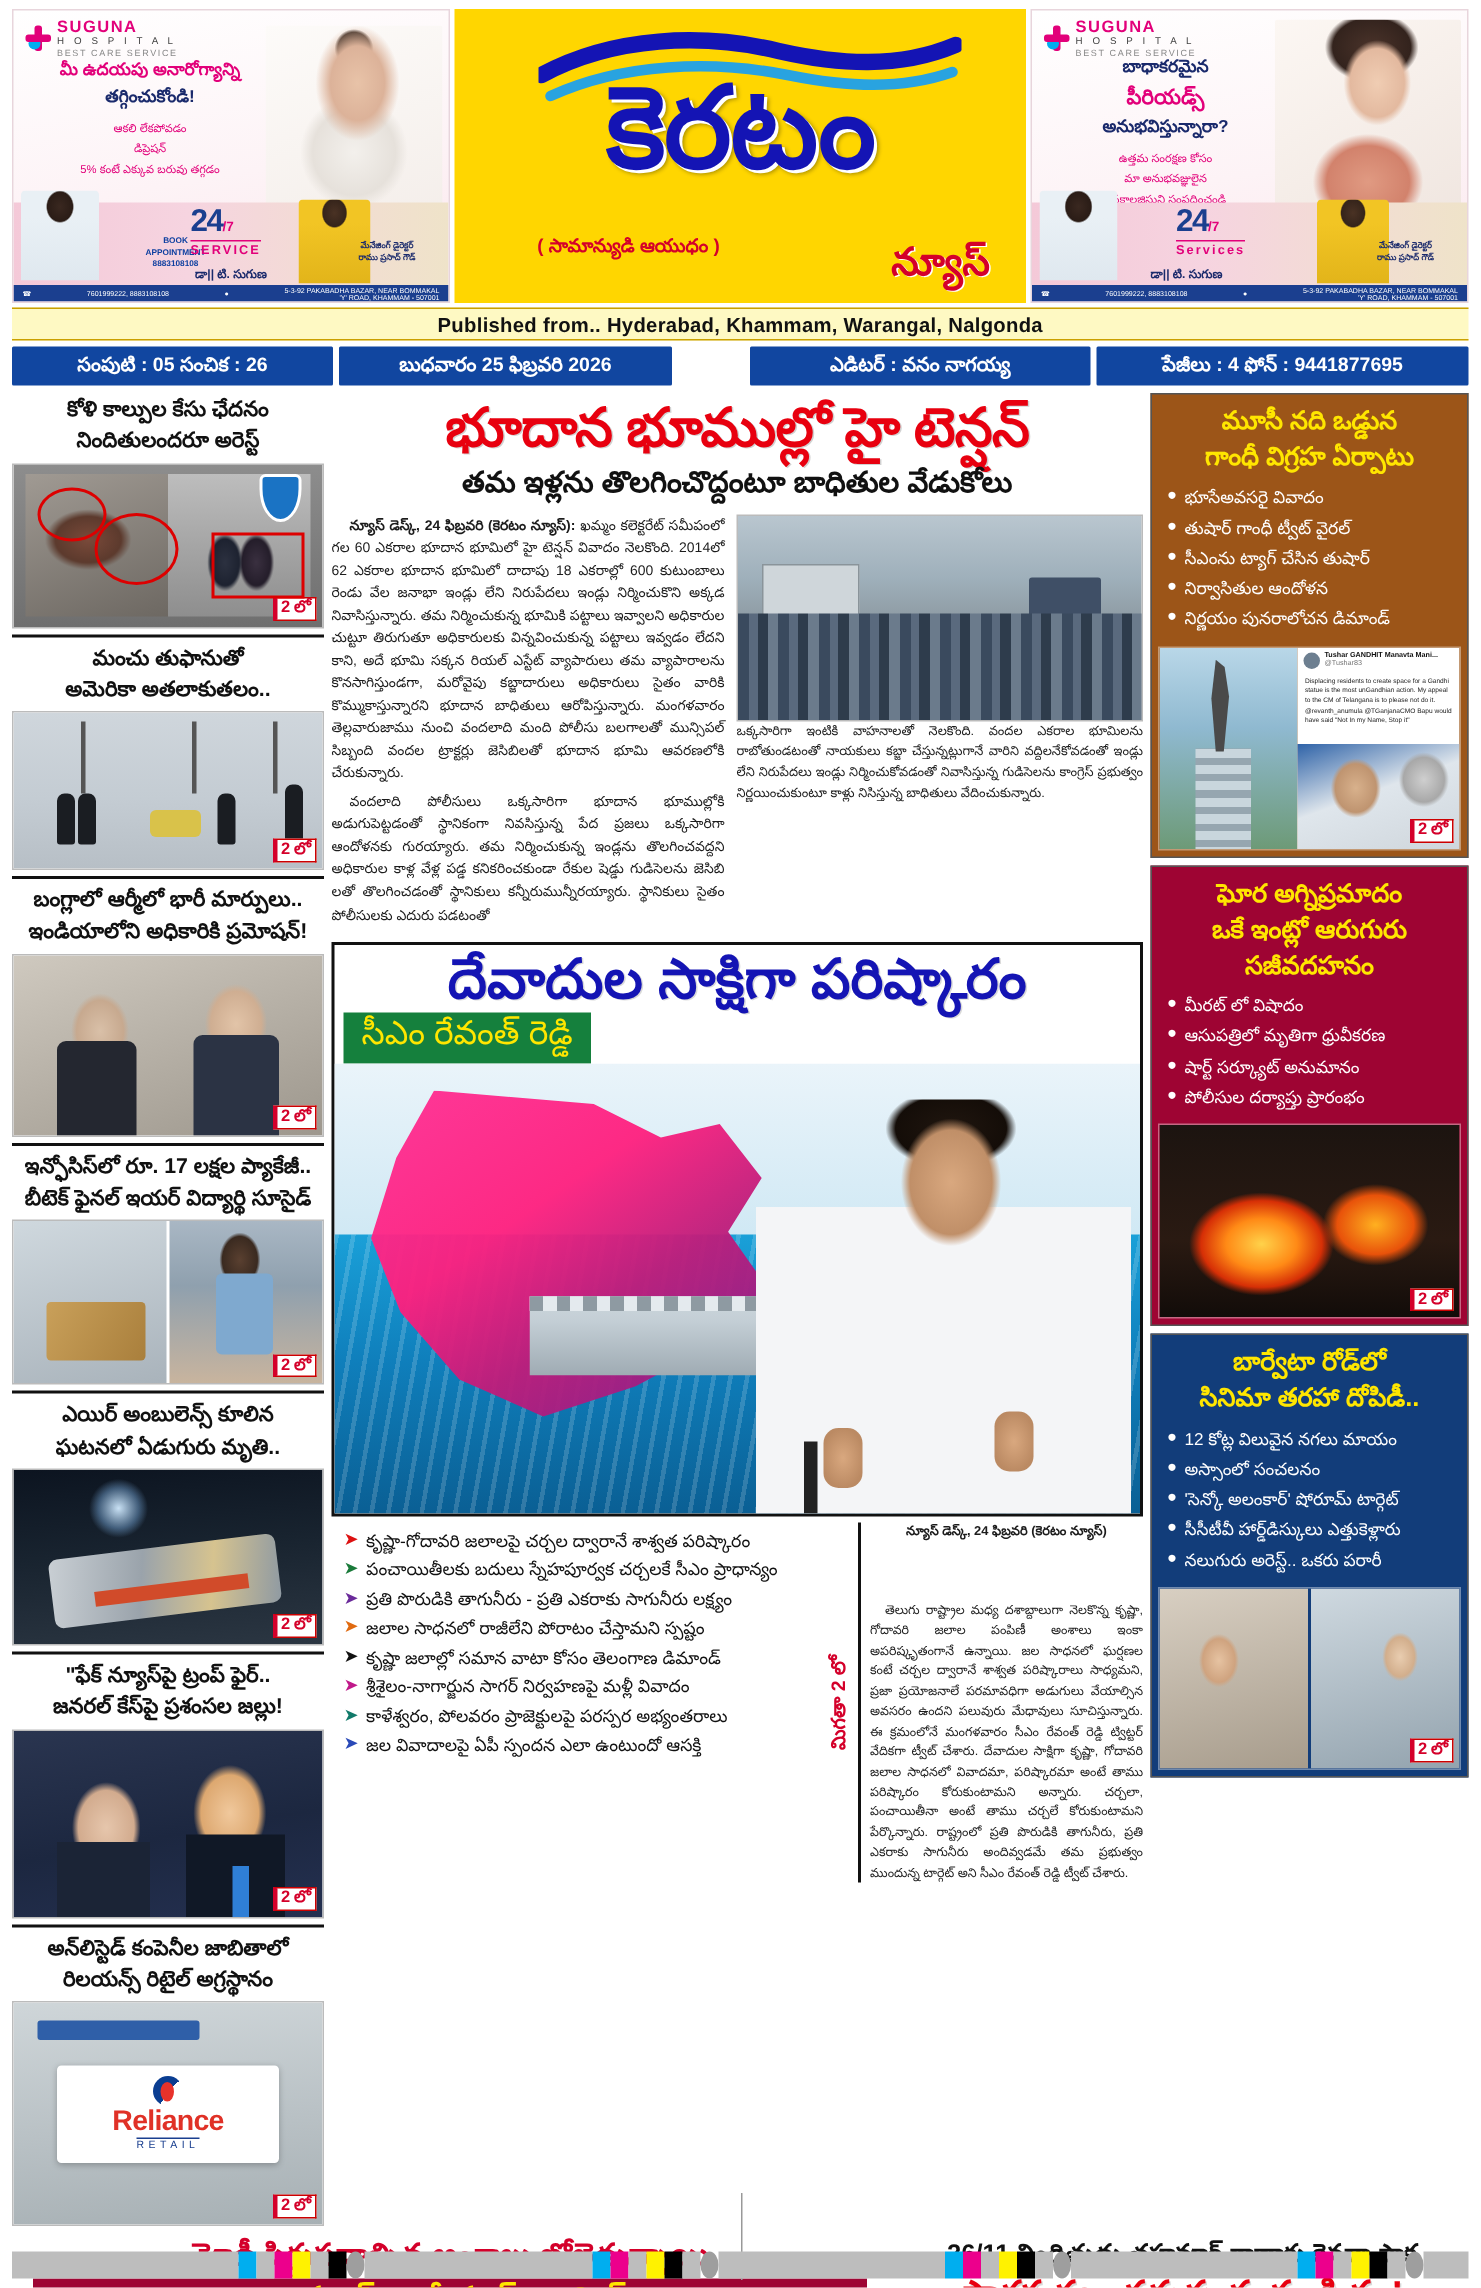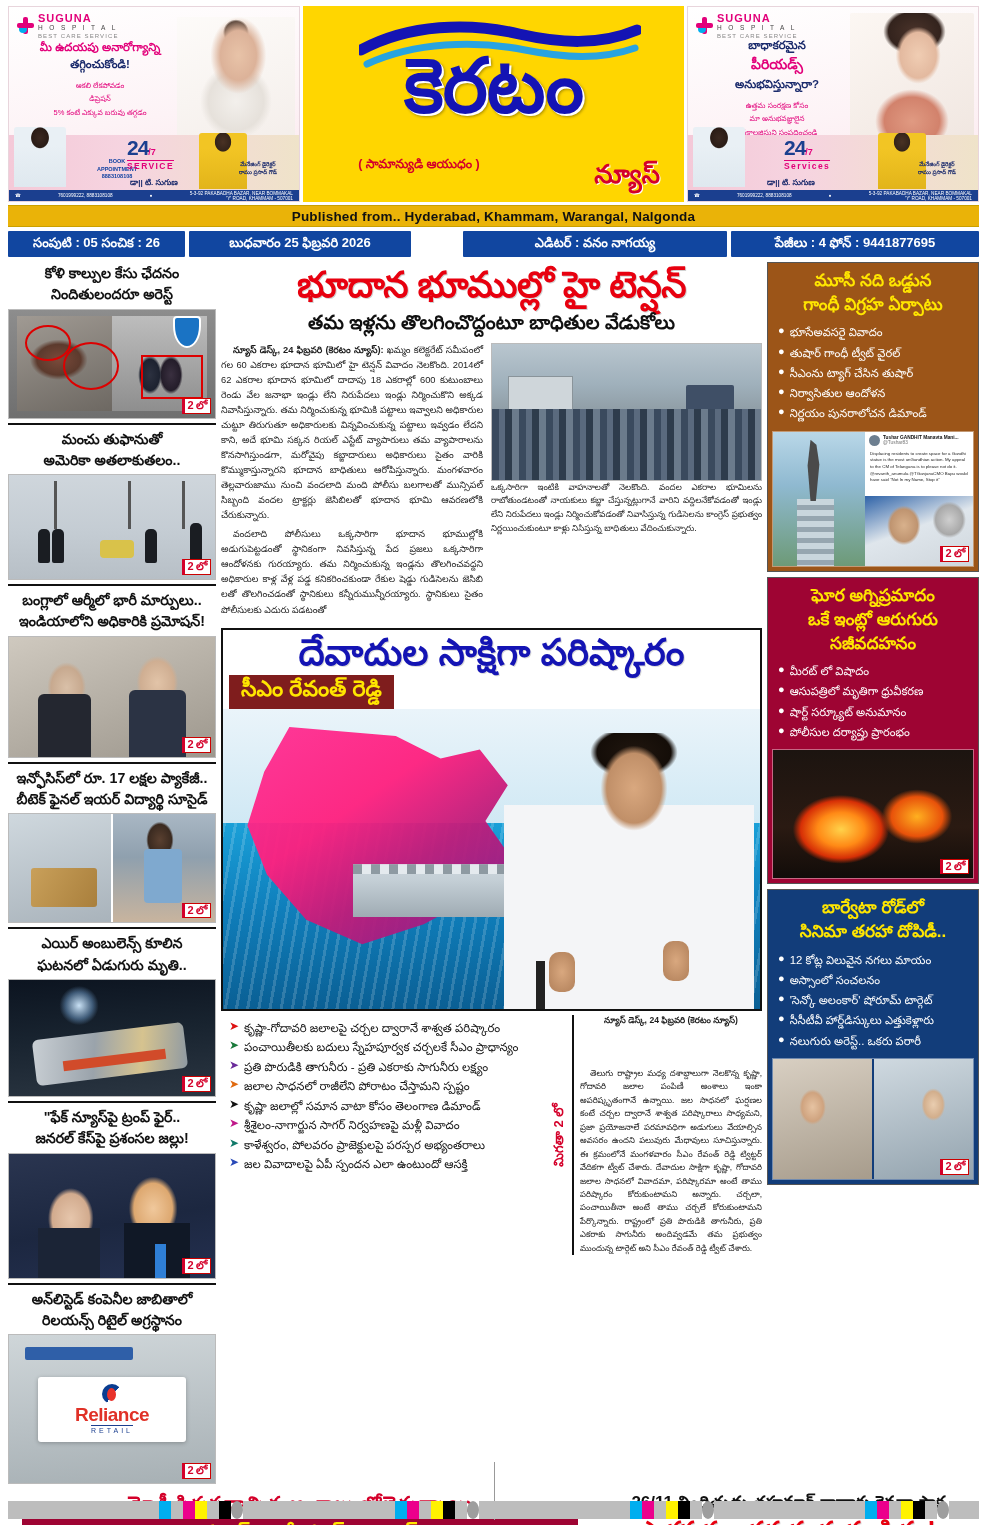--- a/index.html
+++ b/index.html
@@ -71,28 +71,28 @@
   
   .wave { position:absolute; left:56px; top:14px; width:282px; height:52px; }
   .logo-word { position:absolute; left:0; right:0; top:44px; text-align:center;
     font-size:76px; font-weight:bold; color:#1414b4; line-height:0.95;
     text-shadow: 2px 2px 0 #fff, 3px 3px 3px rgba(0,0,0,.35); letter-spacing:-1px; }
   .logo-tag { position:absolute; left:16px; bottom:28px; width:200px; text-align:center; font-size:12.5px; color:#D4002A; font-weight:bold; }
   .logo-news { position:absolute; right:24px; bottom:6px; font-size:26px; font-weight:bold; color:#D4002A;
     text-shadow: 1px 1px 0 #fff; }
 
   
-  .pub-bar { margin-top:3px; height:22px; background:#eab308; border-top:1px solid #caa000; border-bottom:1px solid #caa000;
+  .pub-bar { margin-top:3px; height:22px; background:#fef9c3; border-top:1px solid #caa000; border-bottom:1px solid #caa000;
     display:flex; align-items:center; justify-content:center; font-size:13.5px; font-weight:bold; color:#111; letter-spacing:.2px; }
 
   
   .info-bar { margin-top:4px; display:flex; gap:4px; height:26px; }
   .info-cell { background:#1146a0; color:#fff; display:flex; align-items:center; justify-content:center;
     font-size:13px; font-weight:bold; border-radius:1px; }
-  .ic1 { width:177px; } .ic2 { width:222px; } .ic3 { flex:1;margin-left:48px; } .ic4 { width:248px; }
+  .ic1 { width:214px; } .ic2 { width:222px; } .ic3 { flex:1;margin-left:48px; } .ic4 { width:248px; }
 
   
   .main { margin-top:5px; display:flex; gap:5px; }
   .col-left { width:208px; }
   .col-mid { flex:1; }
   .col-right { width:212px; }
 
   
   .lb { margin-bottom:4px; }
   .lb-rule { border-top:2.5px solid #111; margin-bottom:3px; }
@@ -174,21 +174,21 @@
   .pic-road .crowd { position:absolute; left:0; right:0; bottom:0; height:52%;
      background:repeating-linear-gradient(90deg, #3a4a5e 0 7px, #5a6a7e 7px 13px, #2e3c4c 13px 20px, #6b7b8c 20px 27px);}
   .pic-road .bus { position:absolute; left:6%; top:24%; width:24%; height:26%; background:#cfd6da; border:1px solid #8a949a;}
   .pic-road .veh { position:absolute; right:10%; top:30%; width:18%; height:20%; background:#3f4f66; border-radius:2px;}
   .pic-road-cap { font-size:8.6px; line-height:1.6; text-align:justify; margin-top:0; color:#1c1c1c; }
 
   
   .banner-wrap { margin-top:6px; border:2px solid #111; }
   .banner-head { text-align:center; font-size:37px; font-weight:bold; color:#1414b4; line-height:1.12; padding:2px 0 0 0;
      text-shadow:1px 1px 0 rgba(0,0,0,.15);}
-  .banner-tag { display:inline-block; background:#7f1d1d; color:#FFE600; font-size:22px; font-weight:bold;
+  .banner-tag { display:inline-block; background:#15803d; color:#FFE600; font-size:22px; font-weight:normal;
      padding:1px 12px 2px 12px; margin:2px 0 0 6px; }
   .banner-art { position:relative; height:300px; overflow:hidden; }
   .b-water { position:absolute; left:0; right:0; bottom:0; height:62%;
      background:linear-gradient(180deg,#1aa0d8 0%,#0f7fbc 45%,#0a5f94 100%);}
   .b-water:after { content:""; position:absolute; inset:0;
      background:repeating-linear-gradient(100deg, rgba(255,255,255,.16) 0 3px, transparent 3px 11px);}
   .b-sky { position:absolute; left:0; right:0; top:0; height:40%; background:linear-gradient(180deg,#eaf4fa,#cfe8f4);}
   .b-map { position:absolute; left:16px; top:18px; width:280px; height:224px;
      background:linear-gradient(145deg,#ff2f94 0%,#ff1f7e 38%,#c01c7a 62%,#7b1f8e 100%);
      clip-path: polygon(18% 0%, 56% 4%, 72% 14%, 86% 10%, 96% 26%, 88% 42%, 97% 58%, 84% 76%, 66% 88%, 44% 97%, 24% 86%, 10% 66%, 3% 44%, 9% 20%);

